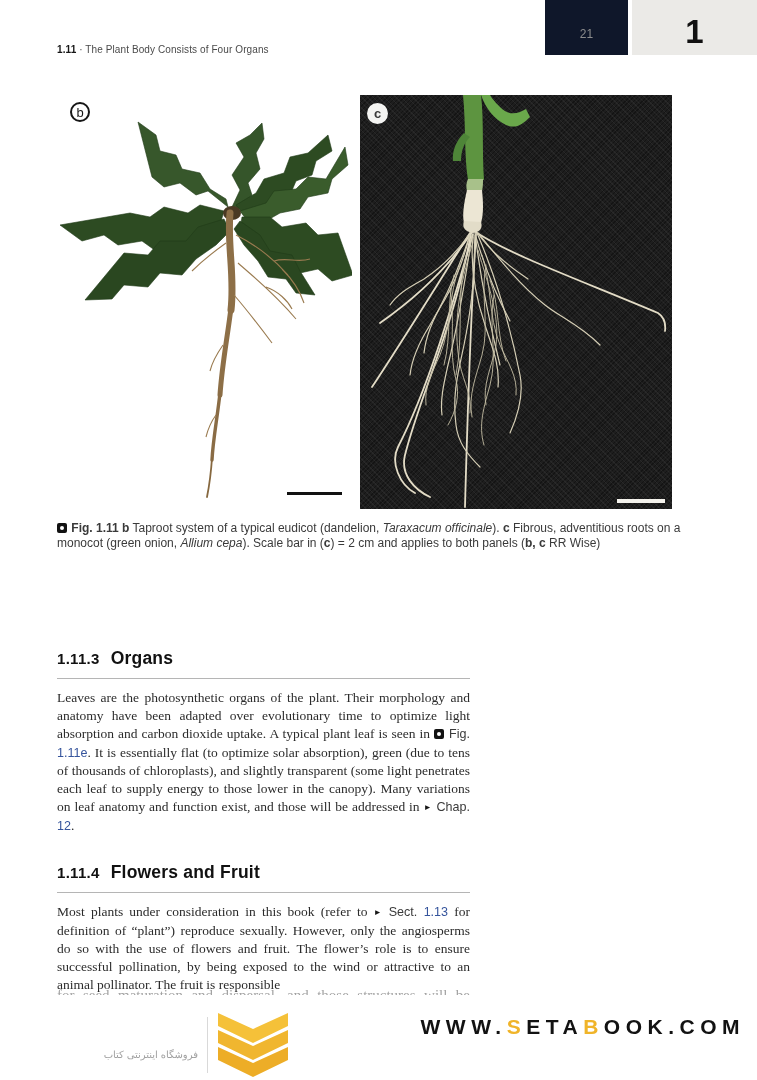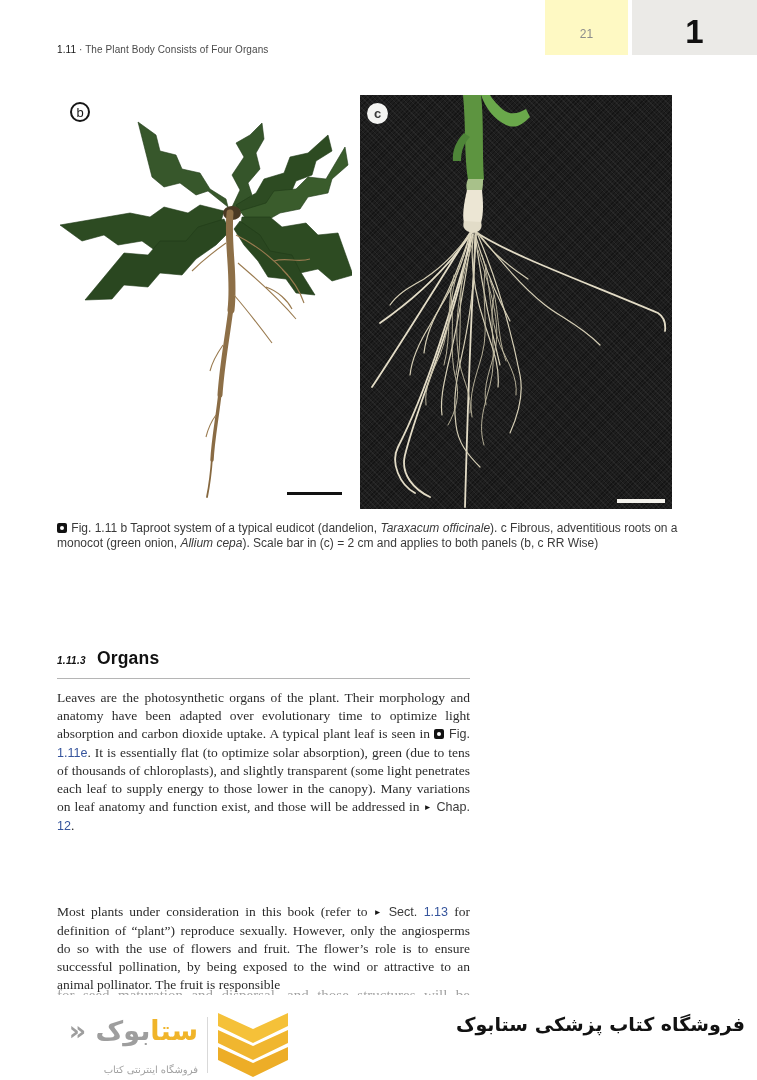--- a/index.html
+++ b/index.html
@@ -11,21 +11,21 @@
   }
   
   .running-head{
     position:absolute;left:57px;top:44px;
     font-family:"Liberation Sans", sans-serif;font-size:10px;color:#4a4a4a;
     letter-spacing:.1px;
   }
   .running-head .sg-b{color:#161616;}
   .page-num-box{
     position:absolute;left:545px;top:0;width:83px;height:55px;
-    background:#fef9c3;display:flex;align-items:center;justify-content:center;
+    background:#0f172a;display:flex;align-items:center;justify-content:center;
     padding-top:12px;box-sizing:border-box;
     font-family:"Liberation Sans", sans-serif;font-size:12px;color:#8c8c8c;
   }
   .chapter-box{
     position:absolute;left:632px;top:0;width:125px;height:55px;
     background:#ebeae7;display:flex;align-items:center;justify-content:center;
     padding-top:8px;box-sizing:border-box;
     font-family:"Liberation Sans", sans-serif;font-size:33px;font-weight:700;color:#111;
   }
   
@@ -70,26 +70,26 @@
   .clipped-line{
     position:absolute;left:57px;top:986px;width:413px;height:9px;overflow:hidden;
     font-size:15px;line-height:18.2px;text-align:justify;color:#555;opacity:.55;
   }
   .sec-head{
     position:absolute;left:57px;width:413px;
     font-family:"Liberation Sans", sans-serif;color:#111;
     border-bottom:1px solid #b5b5b5;padding-bottom:9px;
     display:flex;align-items:baseline;gap:11px;
   }
-  .sec-head .num{font-size:10px;font-weight:700;letter-spacing:.3px;font-style:italic;}
+  .sec-head .num{font-size:15px;font-weight:700;letter-spacing:.3px;}
   .sec-head .ttl{font-size:17.5px;font-weight:700;letter-spacing:.2px;}
   .head-leaves{top:648px;}
   .head-flowers{top:862px;}
   
-  .sg-b{font-weight:400;}
+  .sg-b{font-weight:700;}
   .sg-i{font-style:italic;}
   .sg-link{color:#35549c;font-family:"Liberation Sans", sans-serif;font-size:.93em;}
   .sg-ref{font-family:"Liberation Sans", sans-serif;font-size:.93em;color:#3a3a3a;}
   .sg-arrow{font-size:.62em;color:#161616;vertical-align:1.5px;letter-spacing:1px;}
   .sg-accent{color:#F0B429;}
   .sg-gray{color:#9e9e9e;}
   
   .footer{position:absolute;left:0;top:1007px;width:757px;height:73px;background:#fff;}
   .logo-group{position:absolute;left:22px;top:6px;display:flex;align-items:center;gap:9px;}
   .wordmark-box{width:176px;direction:rtl;text-align:right;}
@@ -216,35 +216,38 @@
 
   <div class="caption"><span class="fig-icon"></span><span> </span><span class="sg-b">Fig. 1.11</span><span>   </span><span class="sg-b">b</span><span> Taproot system of a typical eudicot (dandelion, </span><span class="sg-i">Taraxacum officinale</span><span>). </span><span class="sg-b">c</span><span> Fibrous, adventitious roots on a monocot (green onion, </span><span class="sg-i">Allium cepa</span><span>). Scale bar in (</span><span class="sg-b">c</span><span>) = 2 cm and applies to both panels (</span><span class="sg-b">b, c</span><span> RR Wise)</span></div>
 
 
   <div class="sec-head head-leaves">
     <span class="num">1.11.3</span>
     <span class="ttl">Organs</span>
   </div>
   <div class="col leaves-para"><span>Leaves are the photosynthetic organs of the plant. Their morphology and anatomy have been adapted over evolutionary time to optimize light absorption and carbon dioxide uptake. A typical plant leaf is seen in </span><span class="fig-icon"></span><span> </span><span class="sg-ref">Fig. </span><span class="sg-link">1.11e</span><span>. It is essentially flat (to optimize solar absorption), green (due to tens of thousands of chloroplasts), and slightly transparent (some light penetrates each leaf to supply energy to those lower in the canopy). Many variations on leaf anatomy and function exist, and those will be addressed in </span><span class="sg-arrow">► </span><span class="sg-ref">Chap. </span><span class="sg-link">12</span><span>.</span></div>
 
+  <div class="sec-head head-flowers">
+    <span class="num">1.11.4</span>
+    <span class="ttl">Flowers and Fruit</span>
+  </div>
   <div class="col flowers-para"><span>Most plants under consideration in this book (refer to </span><span class="sg-arrow">► </span><span class="sg-ref">Sect. </span><span class="sg-link">1.13</span><span> for definition of “plant”) reproduce sexually. However, only the angiosperms do so with the use of flowers and fruit. The flower’s role is to ensure successful pollination, by being exposed to the wind or attractive to an animal pollinator. The fruit is responsible</span></div>
 
   <div class="clipped-line">for seed maturation and dispersal, and those structures will be discussed</div>
 
   <div class="footer">
     <div class="logo-group">
       <div class="wordmark-box">
-        <div class="wordmark"><span class="sg-accent">ستا</span><span class="sg-gray">بوک</span><span class="sg-gray"> «</span></div>
         <div class="logo-tagline">فروشگاه اینترنتی کتاب</div>
       </div>
       <div class="logo-divider"></div>
       <svg width="72" height="64" viewBox="0 0 72 64">
         <polygon points="1,0 36,16 71,0 71,13 36,30 1,13" fill="#F5C139"></polygon>
         <polygon points="1,17 36,33 71,17 71,30 36,47 1,30" fill="#F0B62F"></polygon>
         <polygon points="1,34 36,50 71,34 71,47 36,64 1,47" fill="#EDAD27"></polygon>
       </svg>
     </div>
     <div class="footer-right">
-      <div class="store-name">فروشگاه کتاب پزشکی ستابوک</div>
+      <div class="site-url"><span>WWW.</span><span class="sg-accent">S</span><span>ETA</span><span class="sg-accent">B</span><span>OOK.COM</span></div>
     </div>
   </div>
 
 </div>
 
 </body></html>

